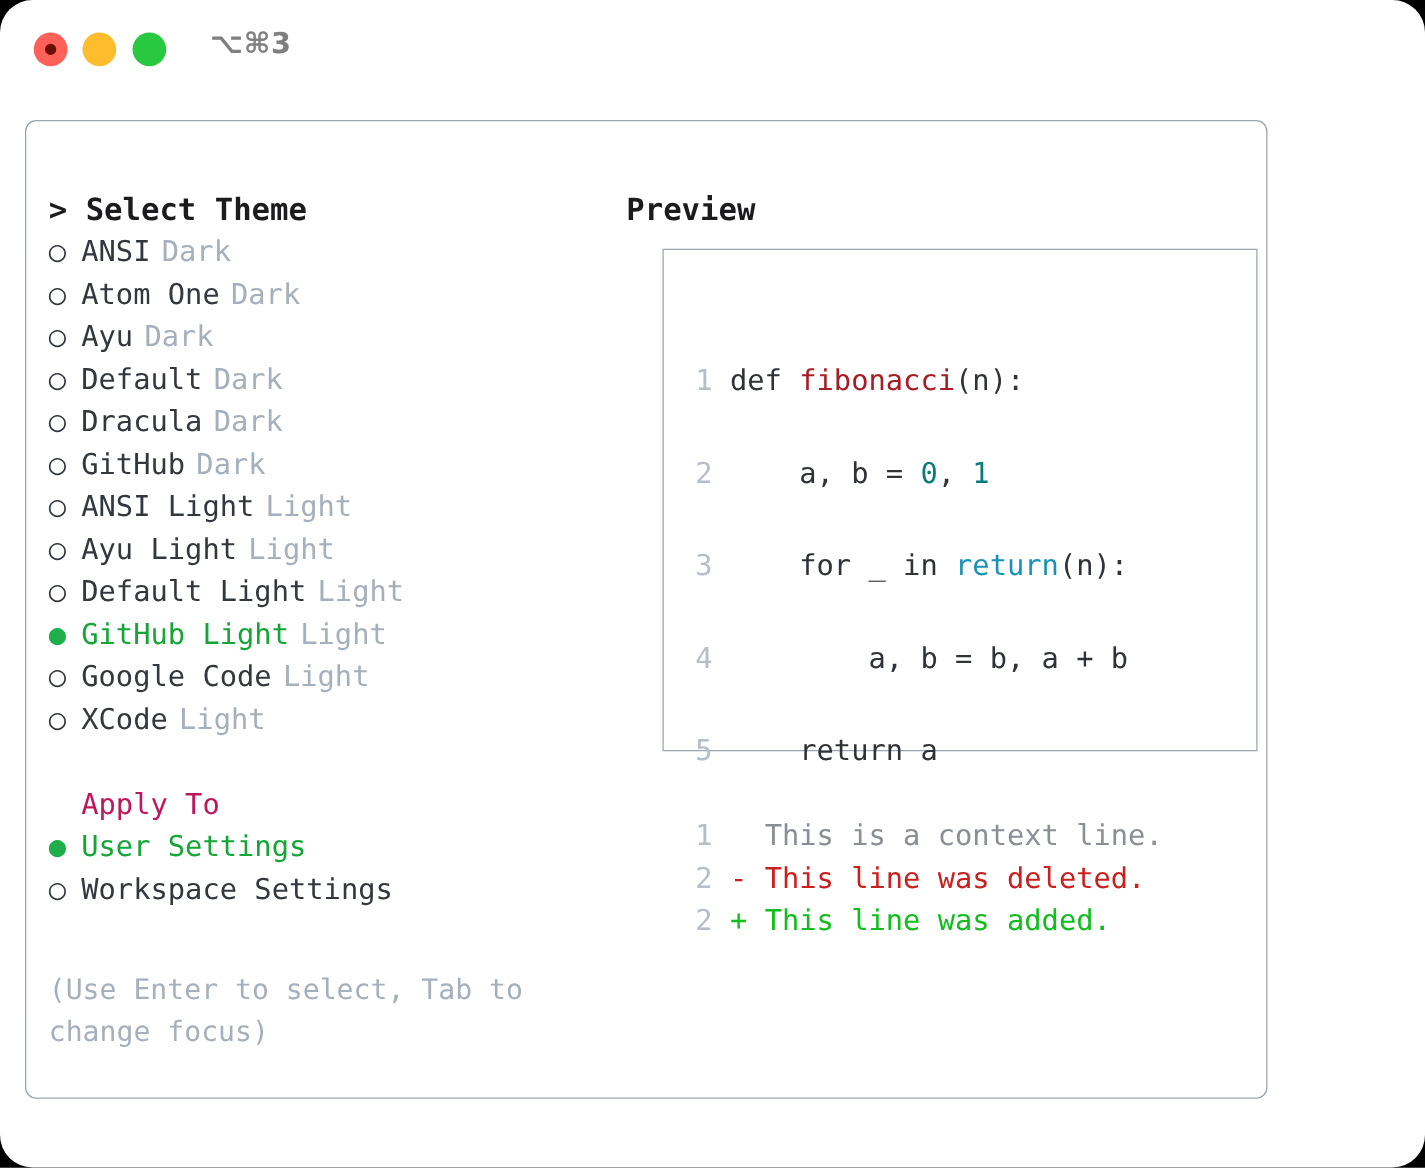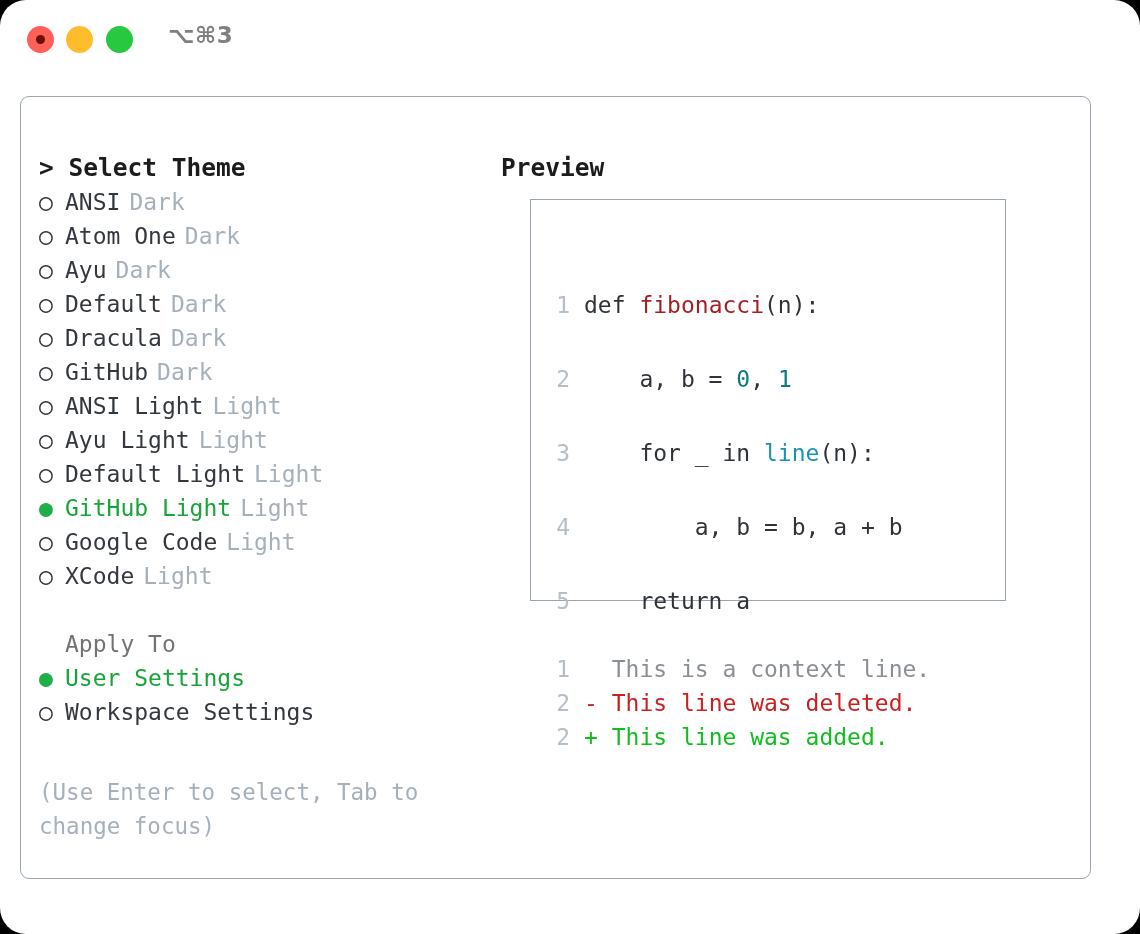--- a/index.html
+++ b/index.html
@@ -62,21 +62,21 @@
     color: #808080;
     letter-spacing: 0.5px;
     white-space: pre;
   }
 
   
   #card {
     position: absolute;
     left: 20px;
     top: 96px;
-    width: 1071px;
+    width: 994px;
     height: 783px;
     box-sizing: border-box;
     border: 1.5px solid #9aa5b1;
     border-radius: 9px;
     background: #ffffff;
   }
 
   
   #left-col {
     position: absolute;
@@ -123,21 +123,21 @@
     padding-left: 9px;
   }
 
   
   .spacer-row { height: 34px; }
 
   
   .group-label {
     font-size: 23px;
     line-height: 34px;
-    color: #737373;
+    color: #be185d;
     white-space: pre;
     padding-left: 26px;
   }
 
   
   #hint {
     margin-top: 46px;
     font-size: 22.5px;
     line-height: 34px;
     color: #a6b0bb;
@@ -239,21 +239,21 @@
 
     <div id="right-col">
 
       <div class="section-title">Preview</div>
 
       <div id="preview-box">
         <div id="code-area">
           <div id="code-lines">
               <div class="code-line"><span class="gutter">1</span><span class="code-text"><span class="tok-plain">def </span><span class="tok-func">fibonacci</span><span class="tok-plain">(n):</span></span></div>
               <div class="code-line"><span class="gutter">2</span><span class="code-text"><span class="tok-plain">    a, b = </span><span class="tok-num">0</span><span class="tok-plain">, </span><span class="tok-num">1</span></span></div>
-              <div class="code-line"><span class="gutter">3</span><span class="code-text"><span class="tok-plain">    for _ in </span><span class="tok-call">line</span><span class="tok-plain">(n):</span></span></div>
+              <div class="code-line"><span class="gutter">3</span><span class="code-text"><span class="tok-plain">    for _ in </span><span class="tok-call">return</span><span class="tok-plain">(n):</span></span></div>
               <div class="code-line"><span class="gutter">4</span><span class="code-text"><span class="tok-plain">        a, b = b, a + b</span></span></div>
               <div class="code-line"><span class="gutter">5</span><span class="code-text"><span class="tok-plain">    return a</span></span></div>
             </div>
           <div class="diff-gap"></div>
           <div id="diff-lines">
               <div class="code-line"><span class="gutter">1</span><span class="diff-ctx">  </span><span class="diff-ctx">This is a context line.</span></div>
               <div class="code-line"><span class="gutter">2</span><span class="diff-del">- </span><span class="diff-del">This line was deleted.</span></div>
               <div class="code-line"><span class="gutter">2</span><span class="diff-add">+ </span><span class="diff-add">This line was added.</span></div>
             </div>
         </div>

